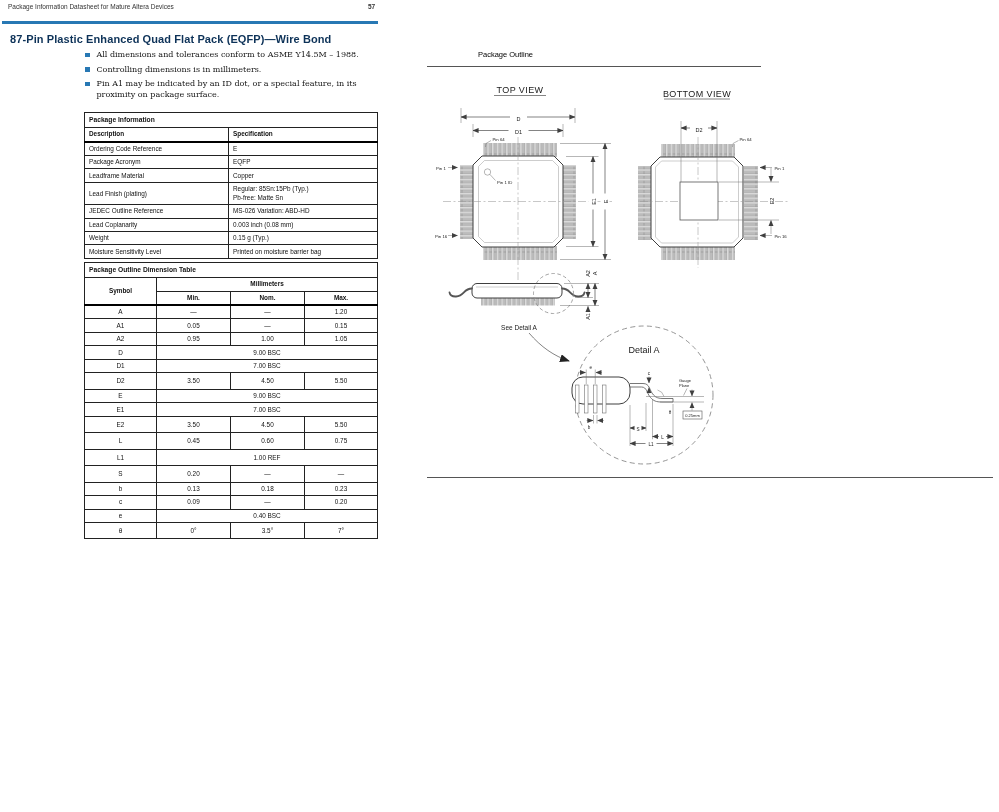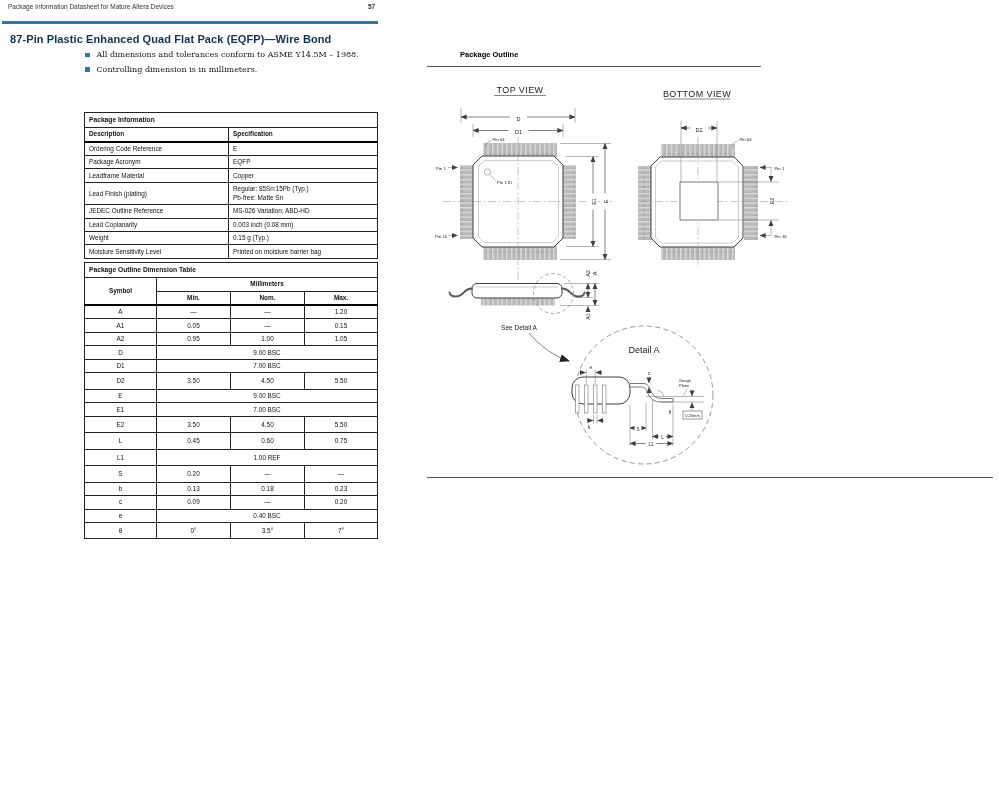--- a/index.html
+++ b/index.html
@@ -30,21 +30,21 @@
   .t1 tr.hdr td { font-weight:bold; border-bottom:2.4px solid #000; }
   .t2 td { text-align:center; }
   .t2 td.ttl { text-align:left; }
   .t2 .hh { font-weight:bold; }
   .t2 tr.hdr2 td { border-bottom:2.4px solid #000; }
   .t2 td.symcell { border-bottom:2.4px solid #000; }
   .t2 tr.tall td { padding:3.9px 4px; }
   .spec2 { margin-top:1px; }
 
   
-  .po-head { position:absolute; left:412px; top:50px; font-size:7.5px; font-weight:bold; color:#000;padding-left:48px; }
+  .po-head { position:absolute; left:430px; top:50px; font-size:7.5px; font-weight:normal; color:#000;padding-left:48px; }
   .po-rule { position:absolute; height:1px; background:#555; }
   .po-rule.topr { left:427px; top:66px; width:334px; }
   .po-rule.botr { left:427px; top:477px; width:566px; }
 
   svg.drawing { position:absolute; left:420px; top:70px; width:579px; height:414px; }
   svg text { font-family:"Liberation Sans", sans-serif; fill:#1a1a1a; }
   .vt  { font-size:9px; letter-spacing:.4px; text-anchor:middle; }
   .dim { font-size:5.5px; text-anchor:middle; }
   .pl  { font-size:4.3px; }
   .sd  { font-size:6.5px; text-anchor:middle; }
@@ -75,21 +75,25 @@
 
   <h1 class="sec-title">87-Pin Plastic Enhanced Quad Flat Pack (EQFP)—Wire Bond</h1>
 
   <ul class="bullets">
     <li>
         <span class="sq"></span>
         <span class="bt">All dimensions and tolerances conform to ASME Y14.5M – 1988.</span>
       </li>
     <li>
         <span class="sq"></span>
-        <span class="bt">Controlling dimension is in millimeters.</span>
+        <span class="bt">Controlling dimensions is in millimeters.</span>
+      </li>
+    <li>
+        <span class="sq"></span>
+        <span class="bt">Pin A1 may be indicated by an ID dot, or a special feature, in its proximity on package surface.</span>
       </li>
   </ul>
 
   <table class="tbl t1">
     <colgroup>
         <col style="width:144px">
         <col style="width:149px">
       </colgroup>
     <tbody>
         <tr>

